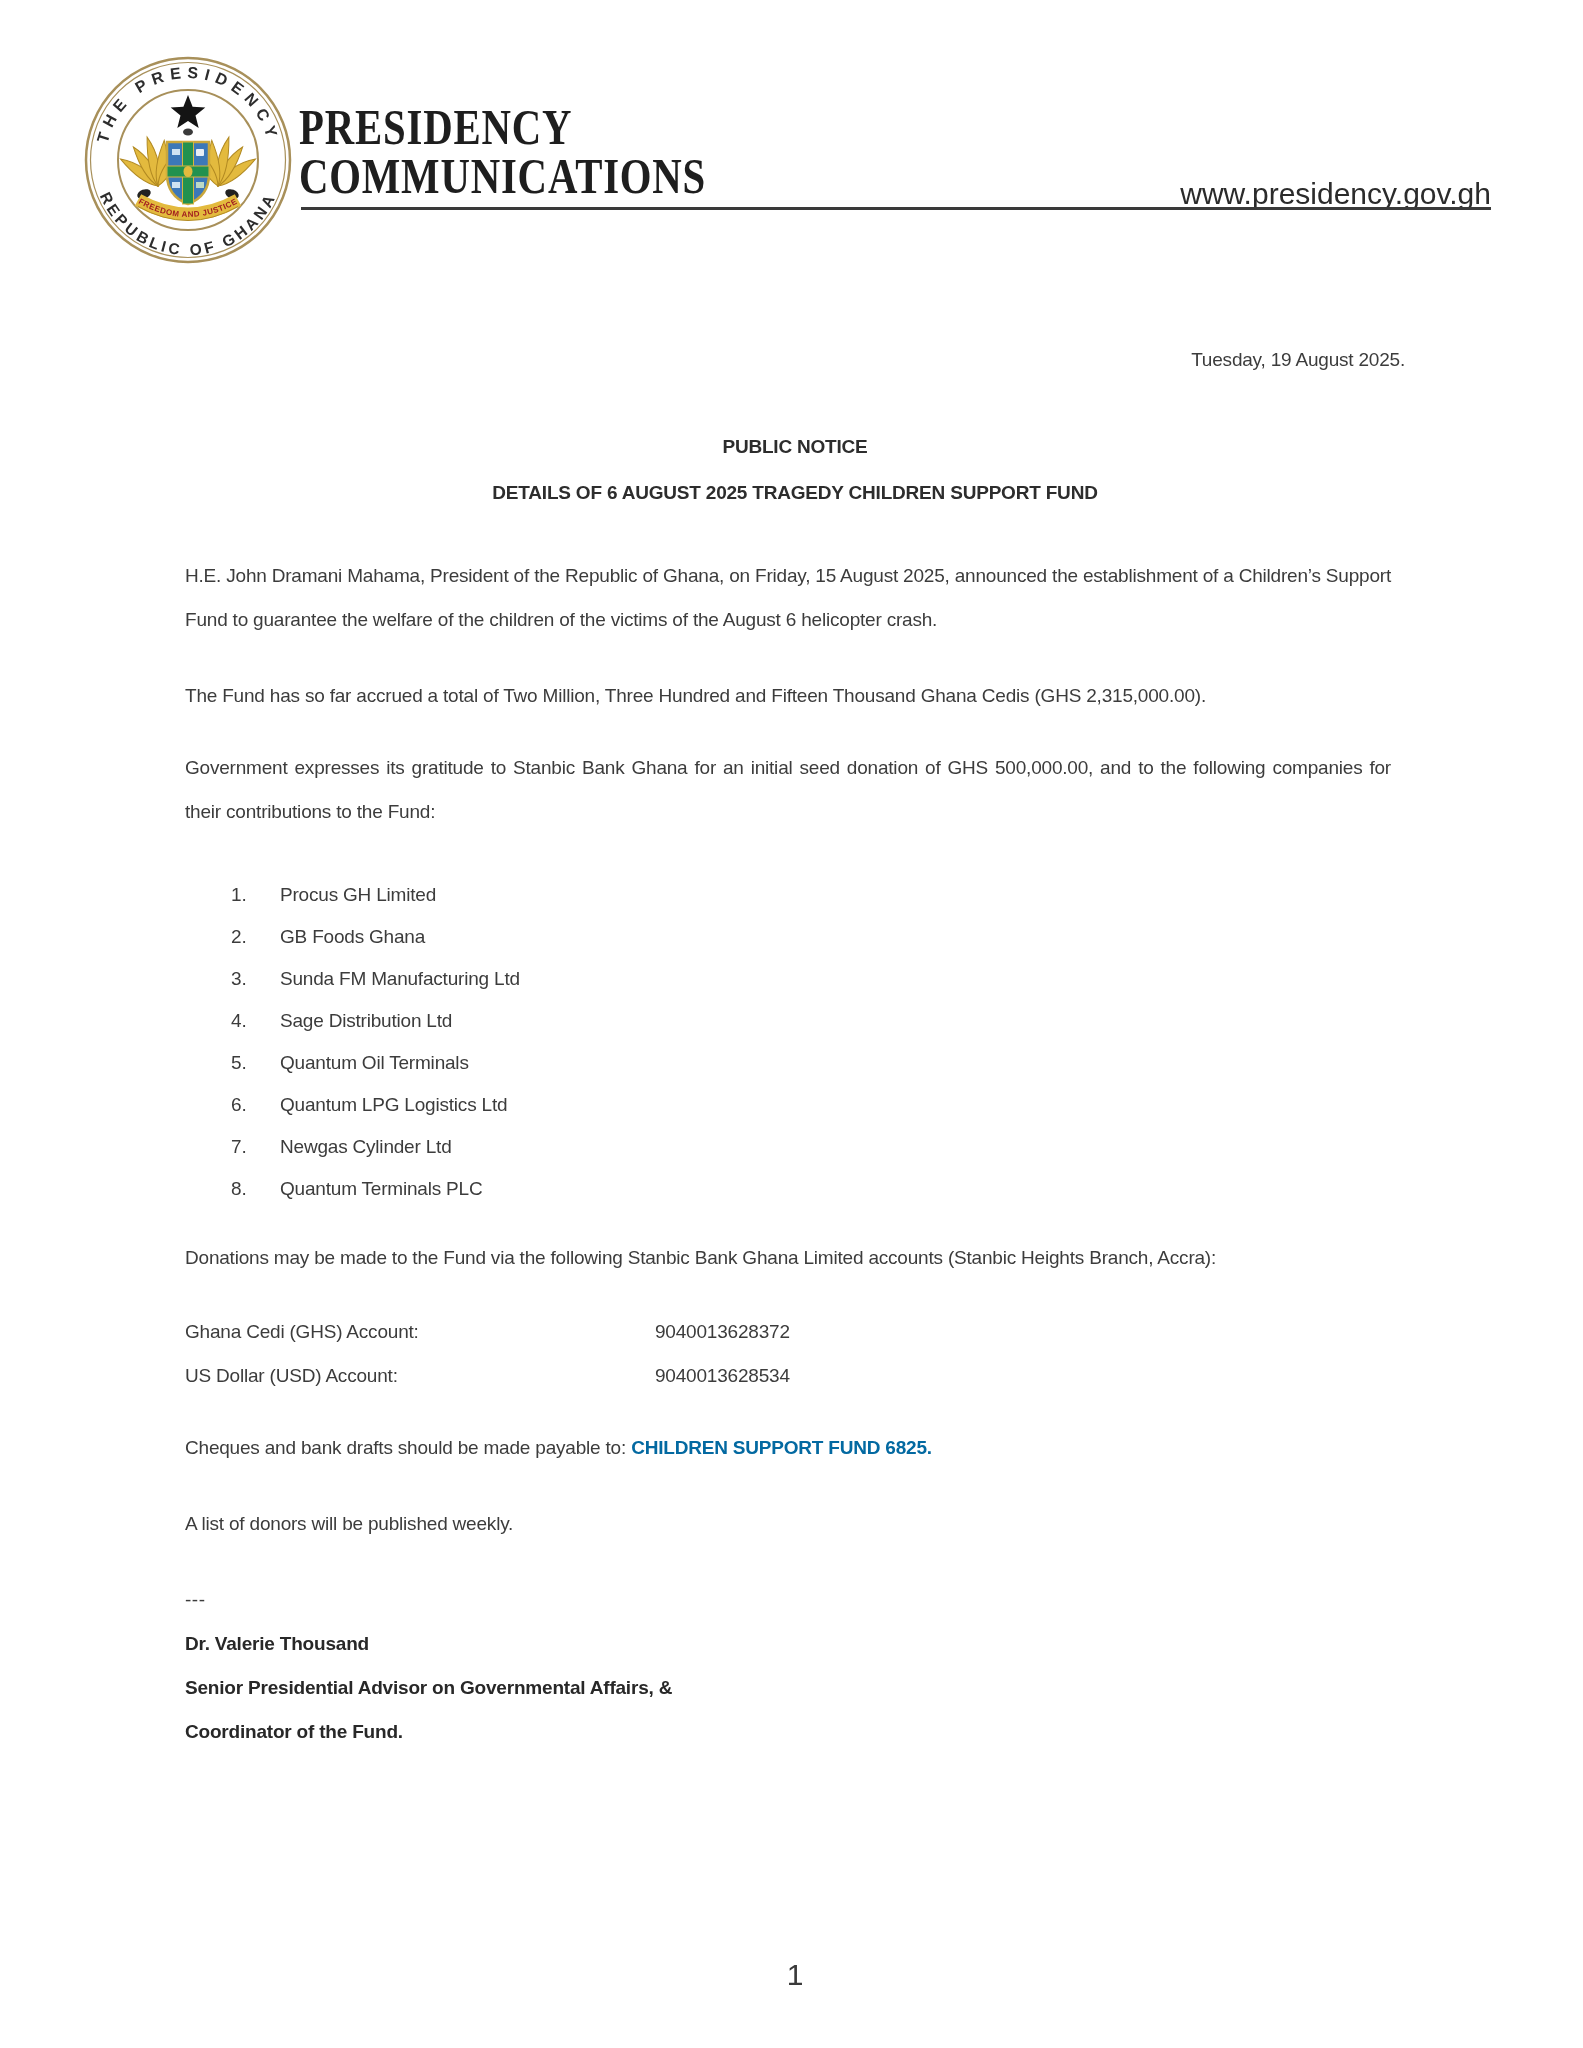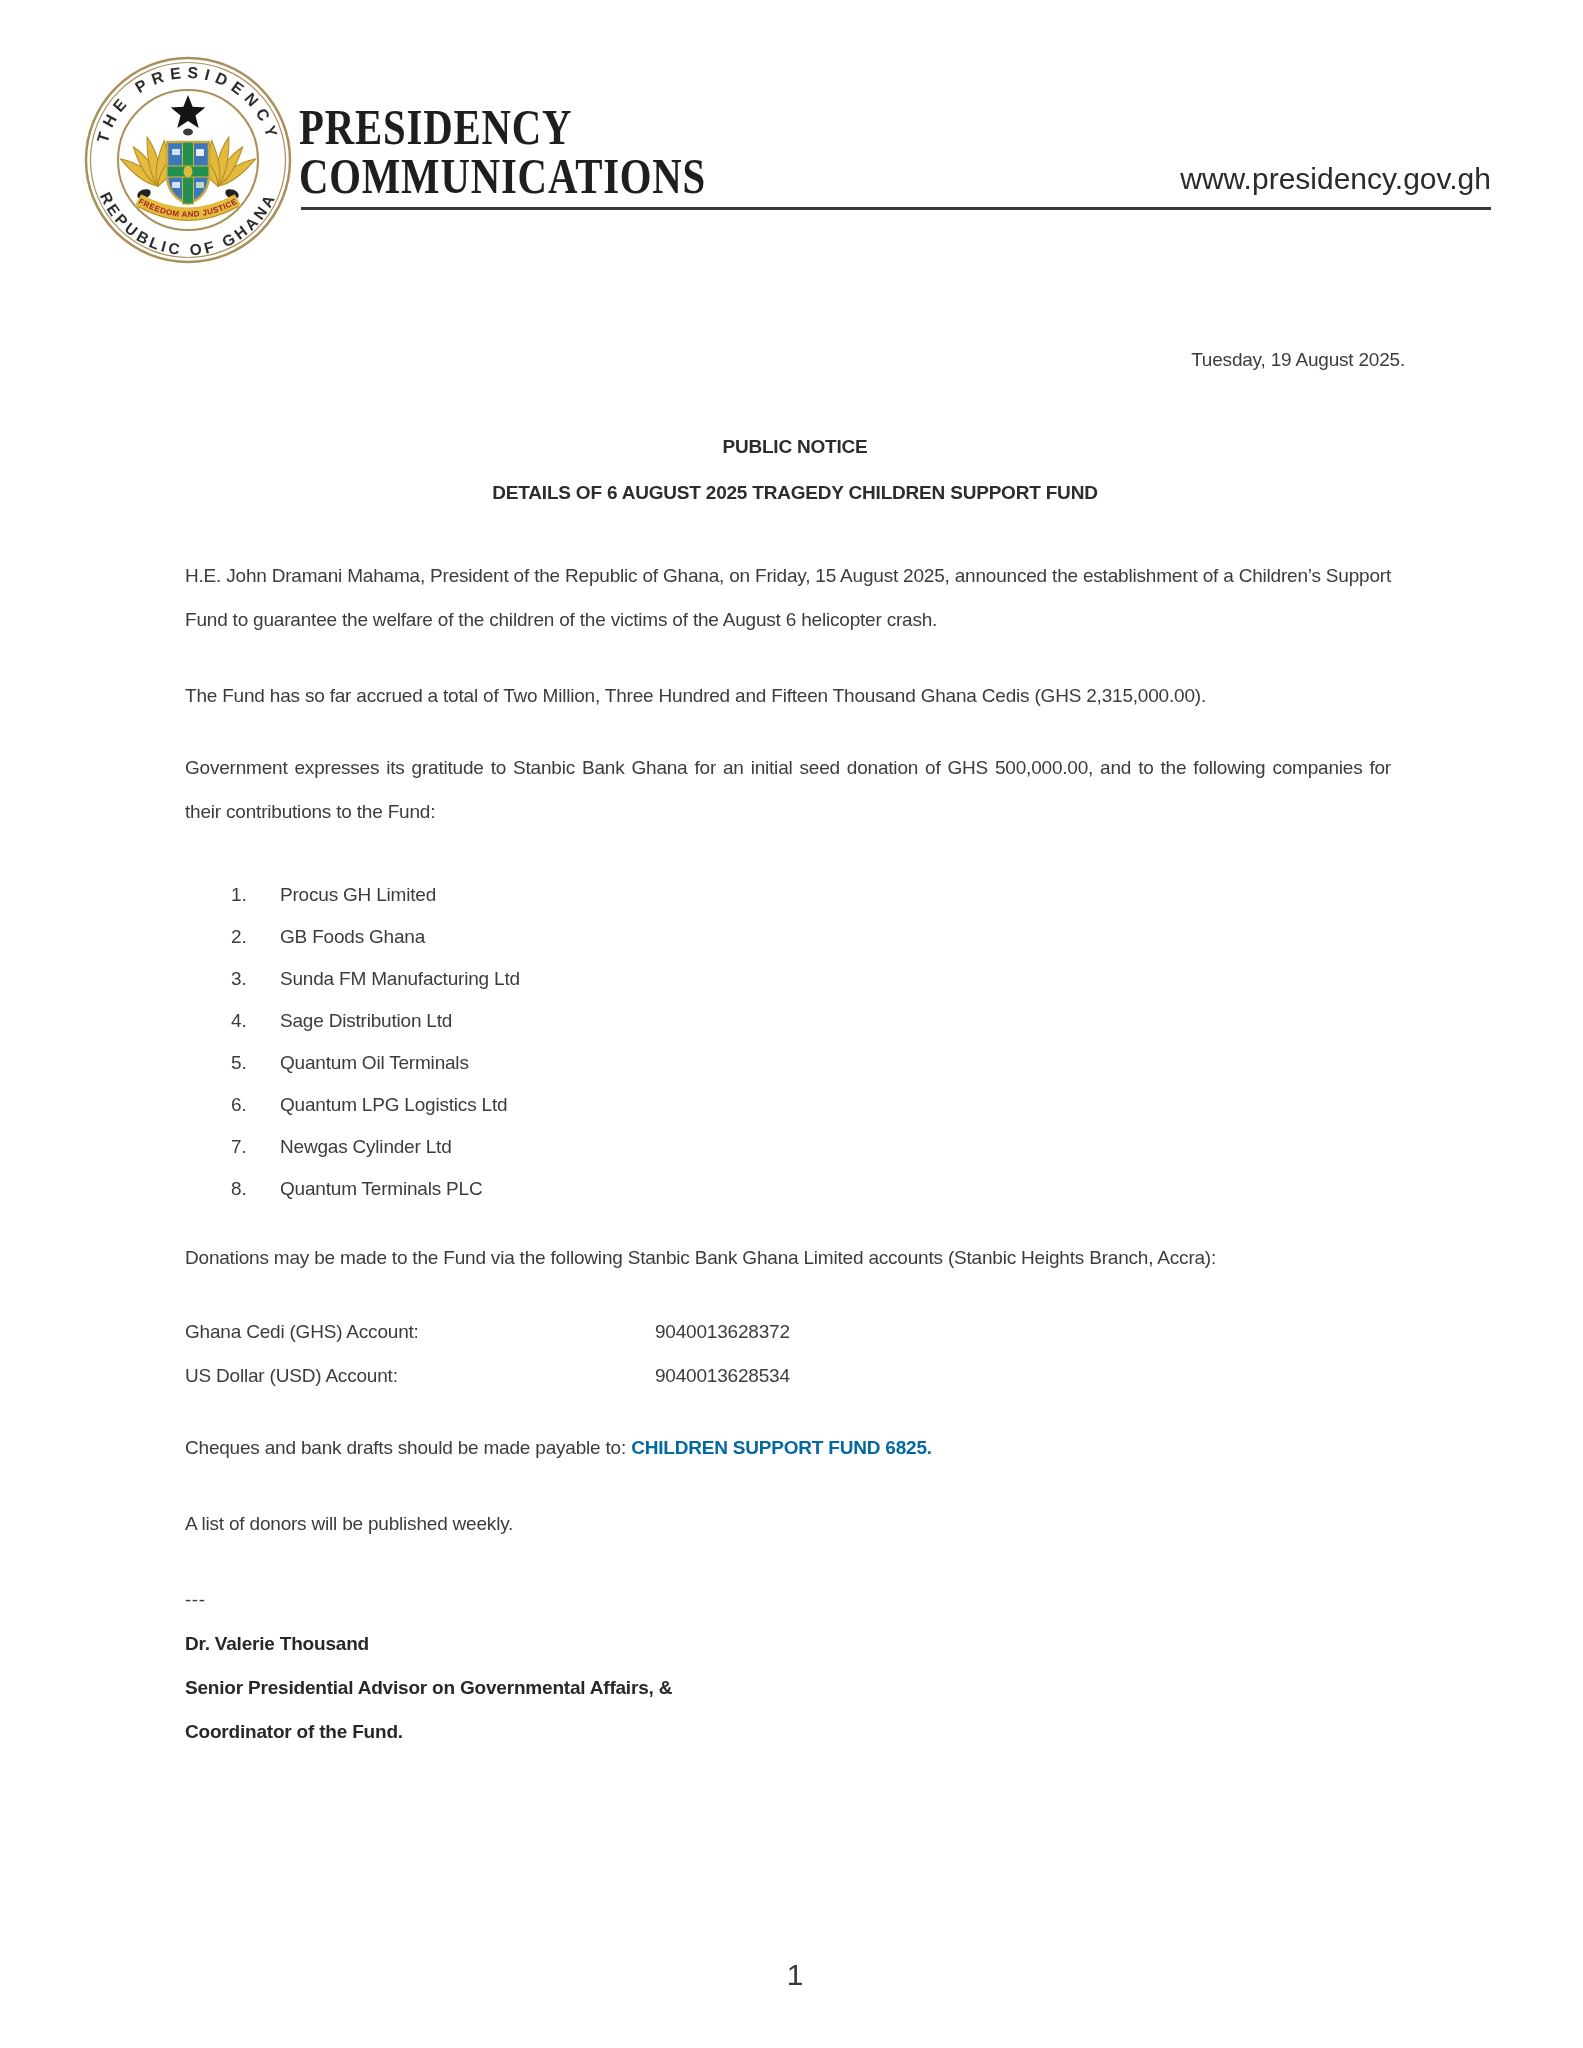--- a/index.html
+++ b/index.html
@@ -25,21 +25,21 @@
     font-family: "Liberation Serif", serif;
     font-weight: 700;
     font-size: 51px; line-height: 49px;
     letter-spacing: 1px;
     color: #1e1e1e;
     transform: scaleX(0.8);
     transform-origin: left top;
     white-space: nowrap;
   }
   .website {
-    position: absolute; top: 162px; right: 92px;
+    position: absolute; top: 177px; right: 92px;
     font-size: 30px; color: #2b2b2b;
   }
   .header-rule {
     position: absolute; left: 301px; top: 207px;
     width: 1190px; height: 3px;
     background: #3a3a3a;
   }
 
   
   .content {

